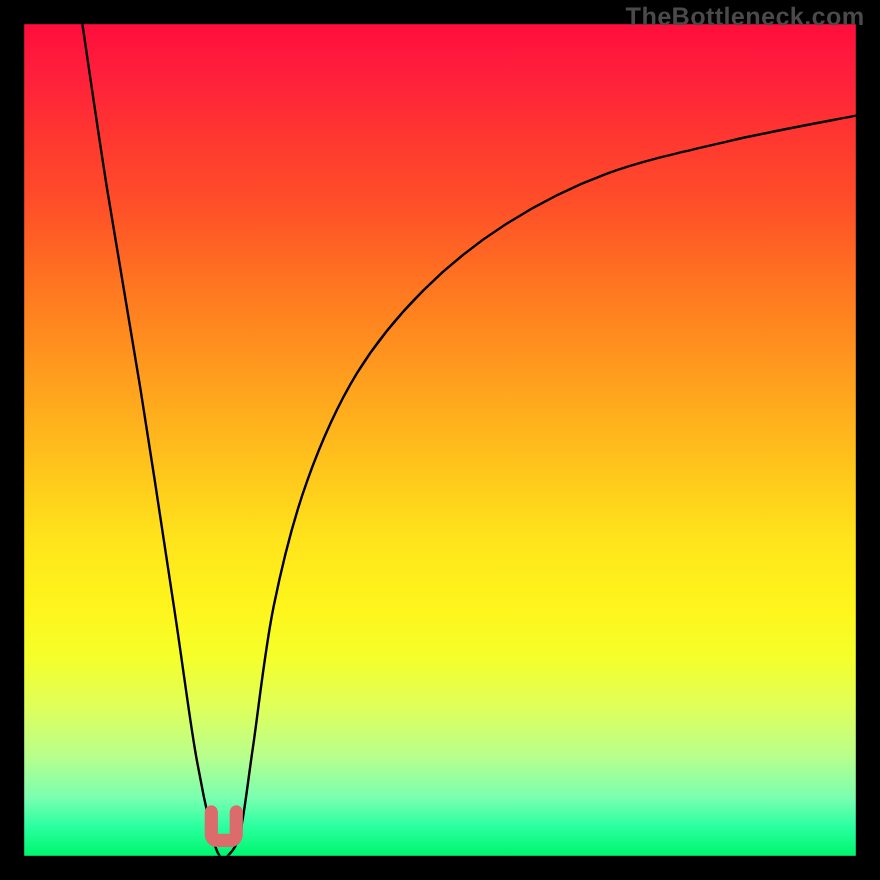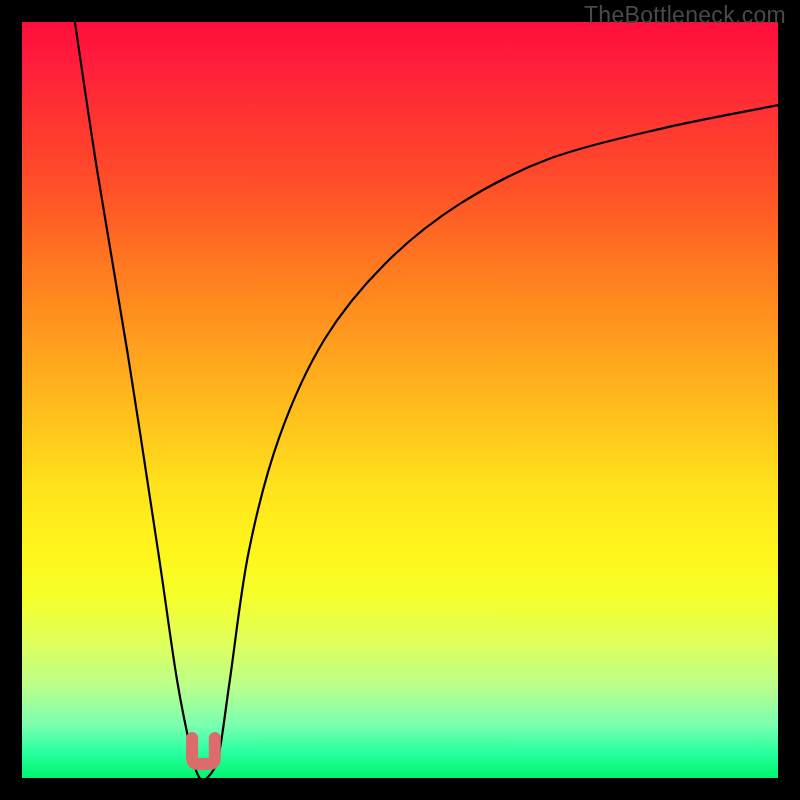--- a/index.html
+++ b/index.html
@@ -33,21 +33,21 @@
         #7affb0 93%,
         #2affa0 96.5%,
         #00f56e 100%);
     }
     .watermark {
       position: absolute;
       top: 2px;
       right: 14px;
       color: #4a4a4a;
       font-size: 23px;
-      font-weight: 400;
+      font-weight: 700;
       letter-spacing: 0.3px;
       z-index: 10;
       margin-left: 47px;
     }
     svg.curves {
       position: absolute;
       left: 0;
       top: 0;
       width: 756px;
       height: 756px;

